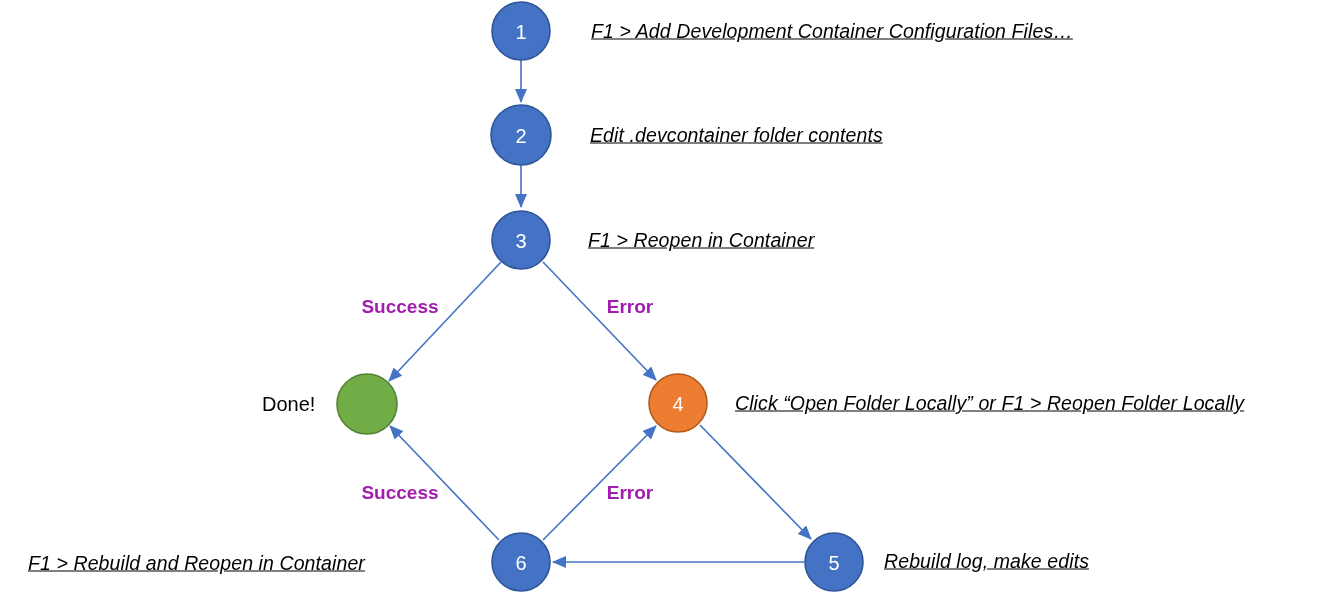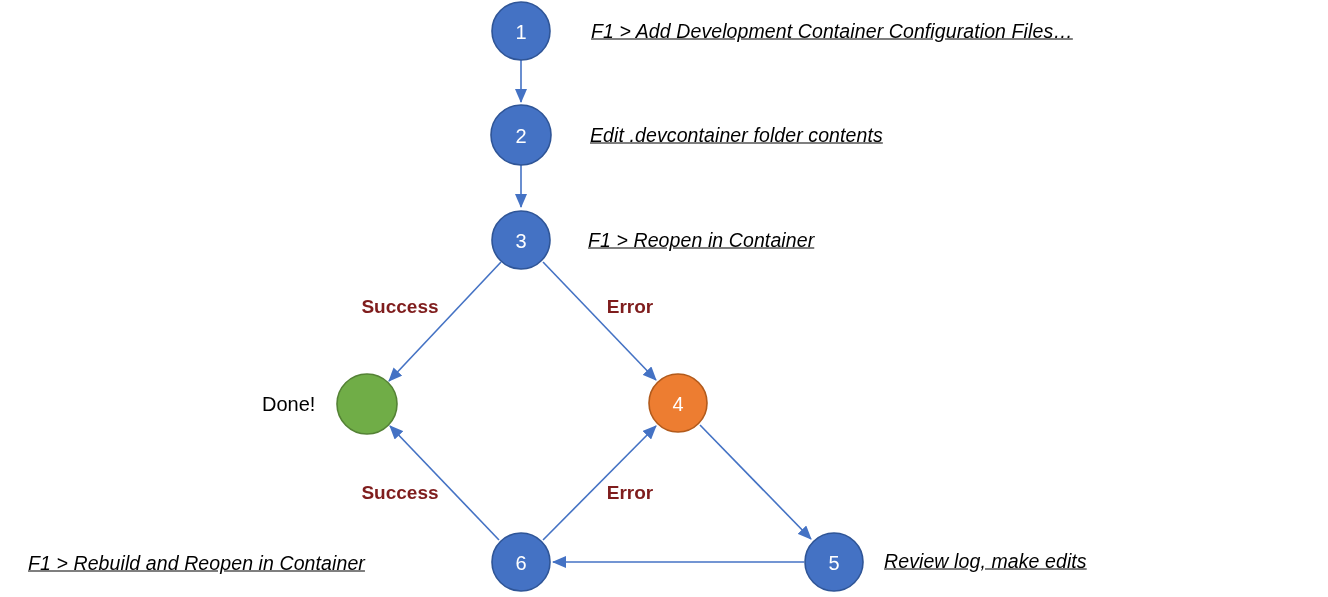--- a/index.html
+++ b/index.html
@@ -36,21 +36,21 @@
     font-size: 20px;
     color: #000000;
     white-space: nowrap;
     text-align: right;
   }
   .edge-label {
     position: absolute;
     transform: translate(-50%, -50%);
     font-weight: 700;
     font-size: 19px;
-    color: #7f1d1d;
+    color: #a21caf;
     white-space: nowrap;
   }
 </style>
 </head>
 <body>
 
 <div class="canvas">
 
   <svg class="diagram-svg" width="1328" height="597" viewBox="0 0 1328 597">
     <defs>
@@ -91,22 +91,23 @@
   </svg>
 
   <div class="step-label" style="left:591px; top:31px;">F1 &gt; Add Development Container Configuration Files…</div>
 
   <div class="step-label" style="left:590px; top:135px;text-align:center;">Edit .devcontainer folder contents</div>
 
   <div class="step-label" style="left:588px; top:240px;">F1 &gt; Reopen in Container</div>
 
   <div class="plain-label" style="left:262px; top:404px;">Done!</div>
 
+  <div class="step-label" style="left:735px; top:403px;">Click “Open Folder Locally” or F1 &gt; Reopen Folder Locally</div>
 
-  <div class="step-label" style="left:884px; top:561px;">Review log, make edits</div>
+  <div class="step-label" style="left:884px; top:561px;">Rebuild log, make edits</div>
 
   <div class="step-label" style="left:28px; top:563px;">F1 &gt; Rebuild and Reopen in Container</div>
 
   <div class="edge-label" style="left:400px; top:307px;">Success</div>
 
   <div class="edge-label" style="left:630px; top:307px;">Error</div>
 
   <div class="edge-label" style="left:400px; top:493px;">Success</div>
 
   <div class="edge-label" style="left:630px; top:493px;">Error</div>

